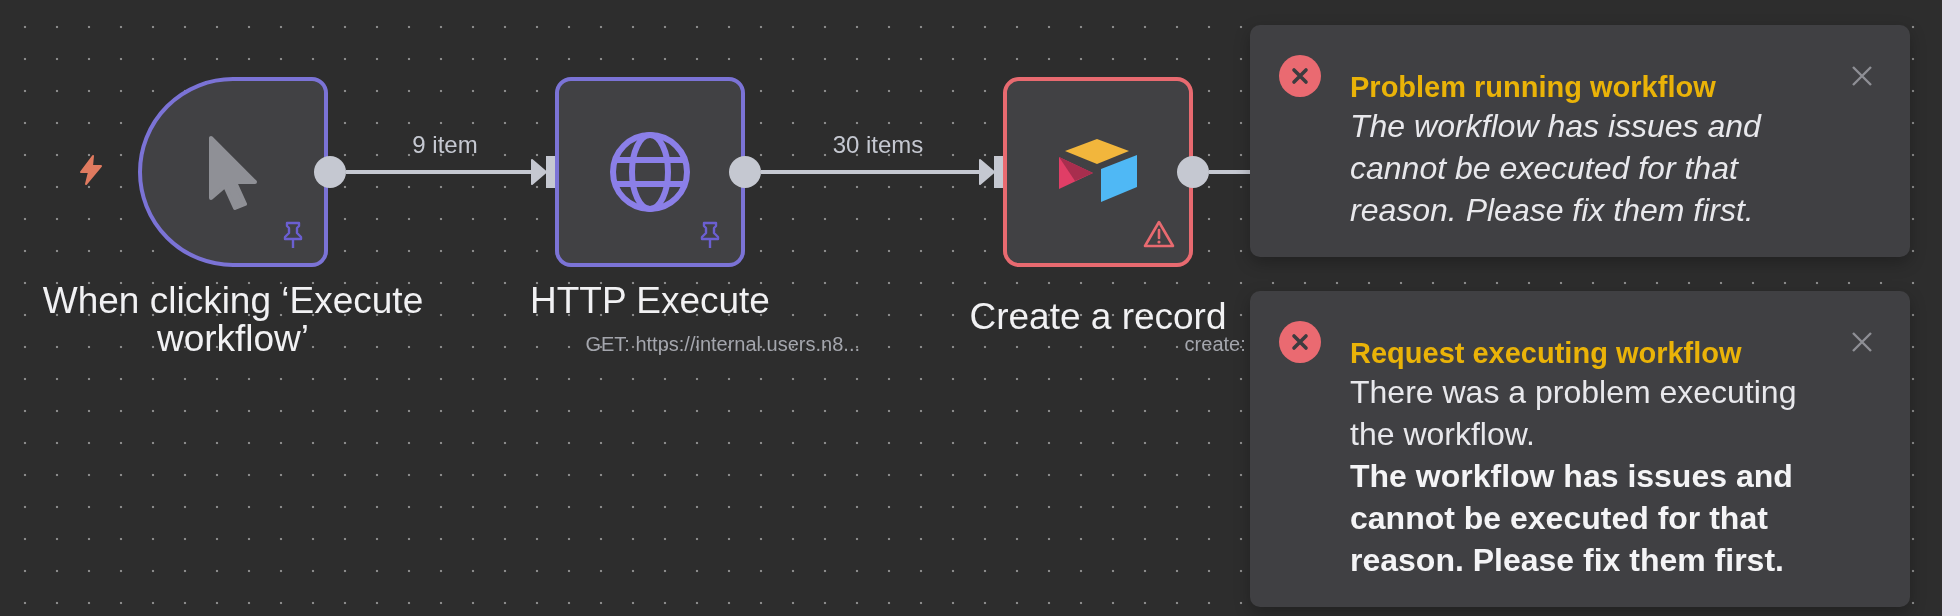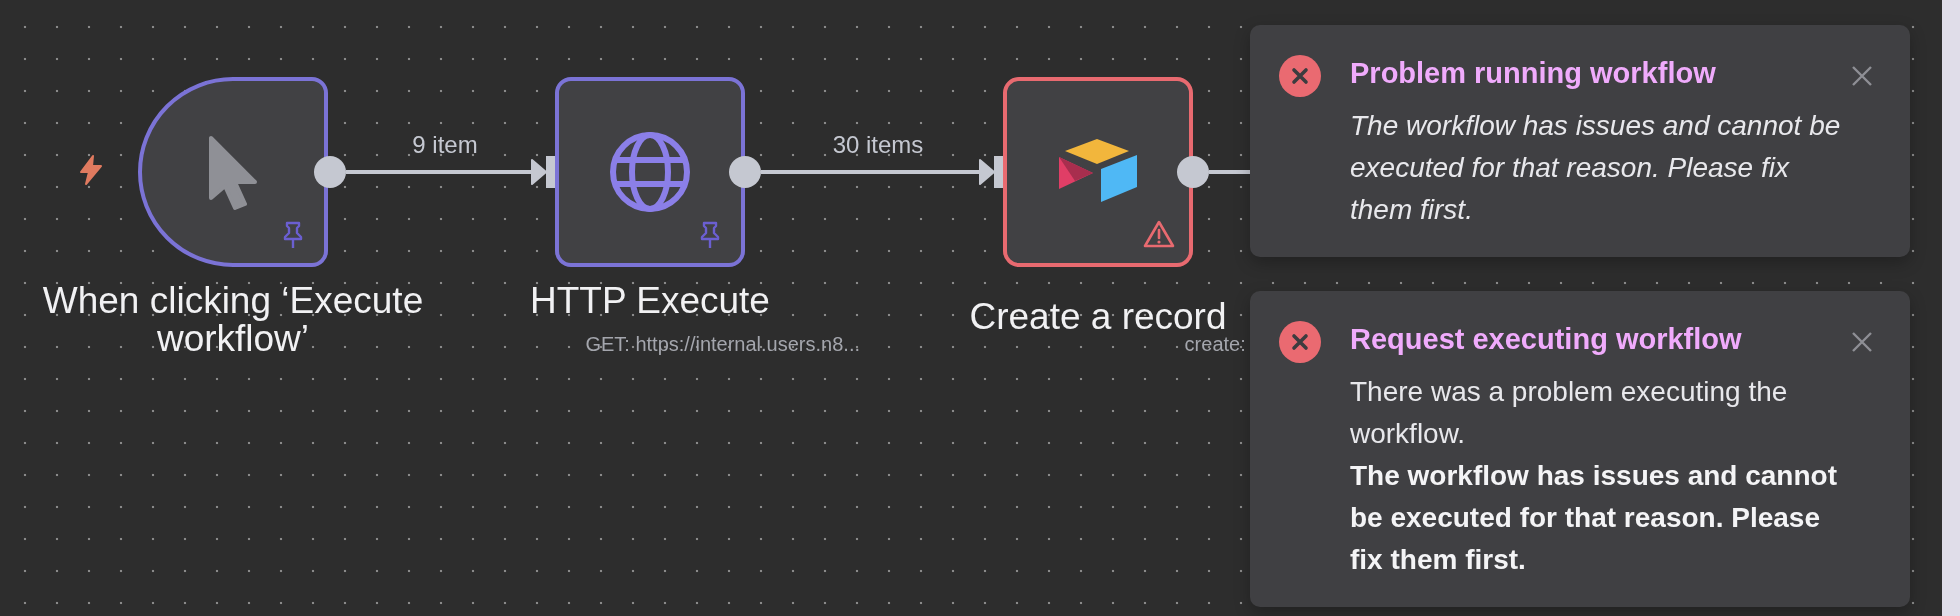--- a/index.html
+++ b/index.html
@@ -46,23 +46,23 @@
     box-shadow: 0 6px 16px rgba(0,0,0,0.25);
   }
   .toast .err-icon {
     position: absolute; left: 29px; width: 42px; height: 42px; border-radius: 50%; background: #ea6a71;
   }
   .toast .err-icon svg { position: absolute; left: 11px; top: 11px; }
   .toast .close {
     position: absolute; right: 36px; width: 24px; height: 24px; cursor: pointer;
   }
   .toast .title {
-    position: absolute; left: 100px; font-size: 29px; font-weight: bold; color: #f0abfc; line-height: 36px;
+    position: absolute; left: 100px; font-size: 29px; font-weight: bold; color: #eab308; line-height: 36px; margin-top: 14px;
   }
-  .toast .body { position: absolute; left: 100px; width: 500px; font-size: 28px; line-height: 42px; color: #e8e8ec; }
+  .toast .body { position: absolute; left: 100px; width: 500px; font-size: 32px; line-height: 42px; color: #e8e8ec; }
   .toast .body.italic { font-style: italic; }
   .toast .body .strong { font-weight: bold; color: #f4f4f6; display: block; }
 </style>
 </head>
 <body>
 
 <div class="right-strip"></div>
 
 <svg class="edges">
   <line x1="346" y1="172" x2="536" y2="172" stroke="#c5c8d1" stroke-width="4"></line>

